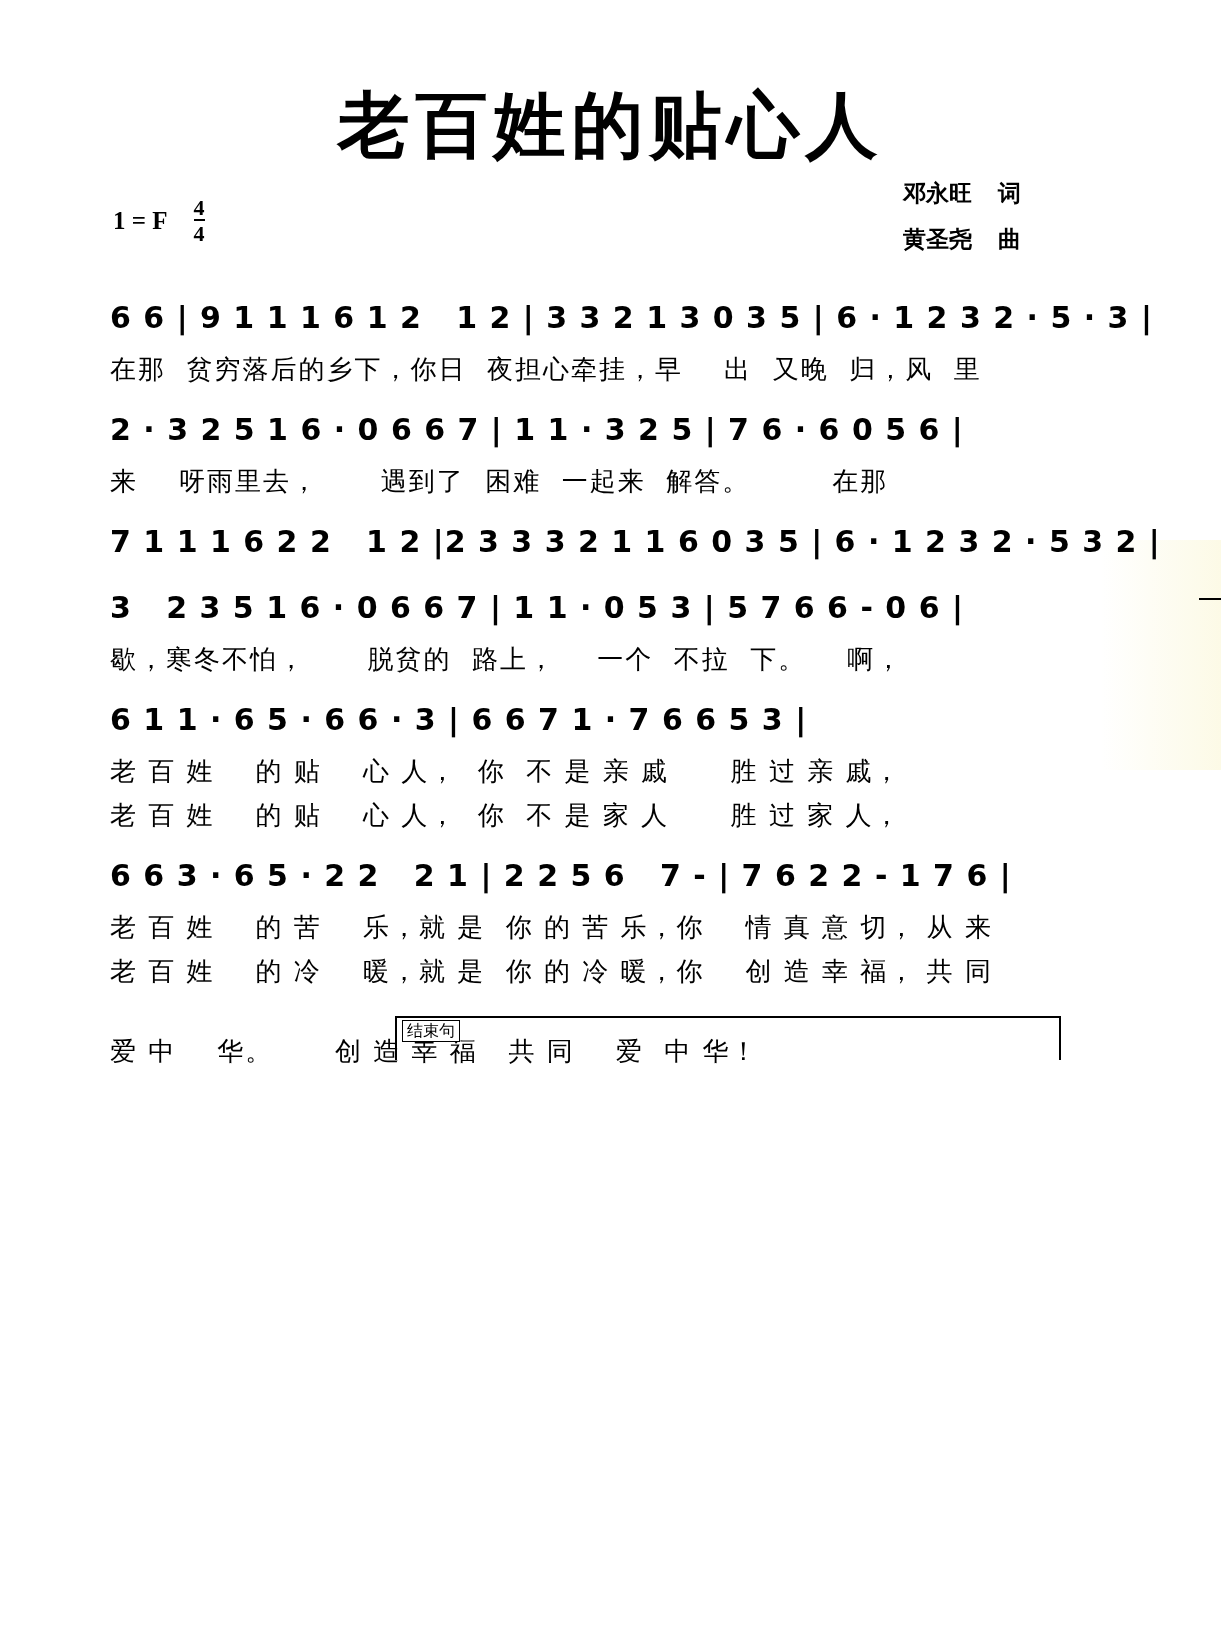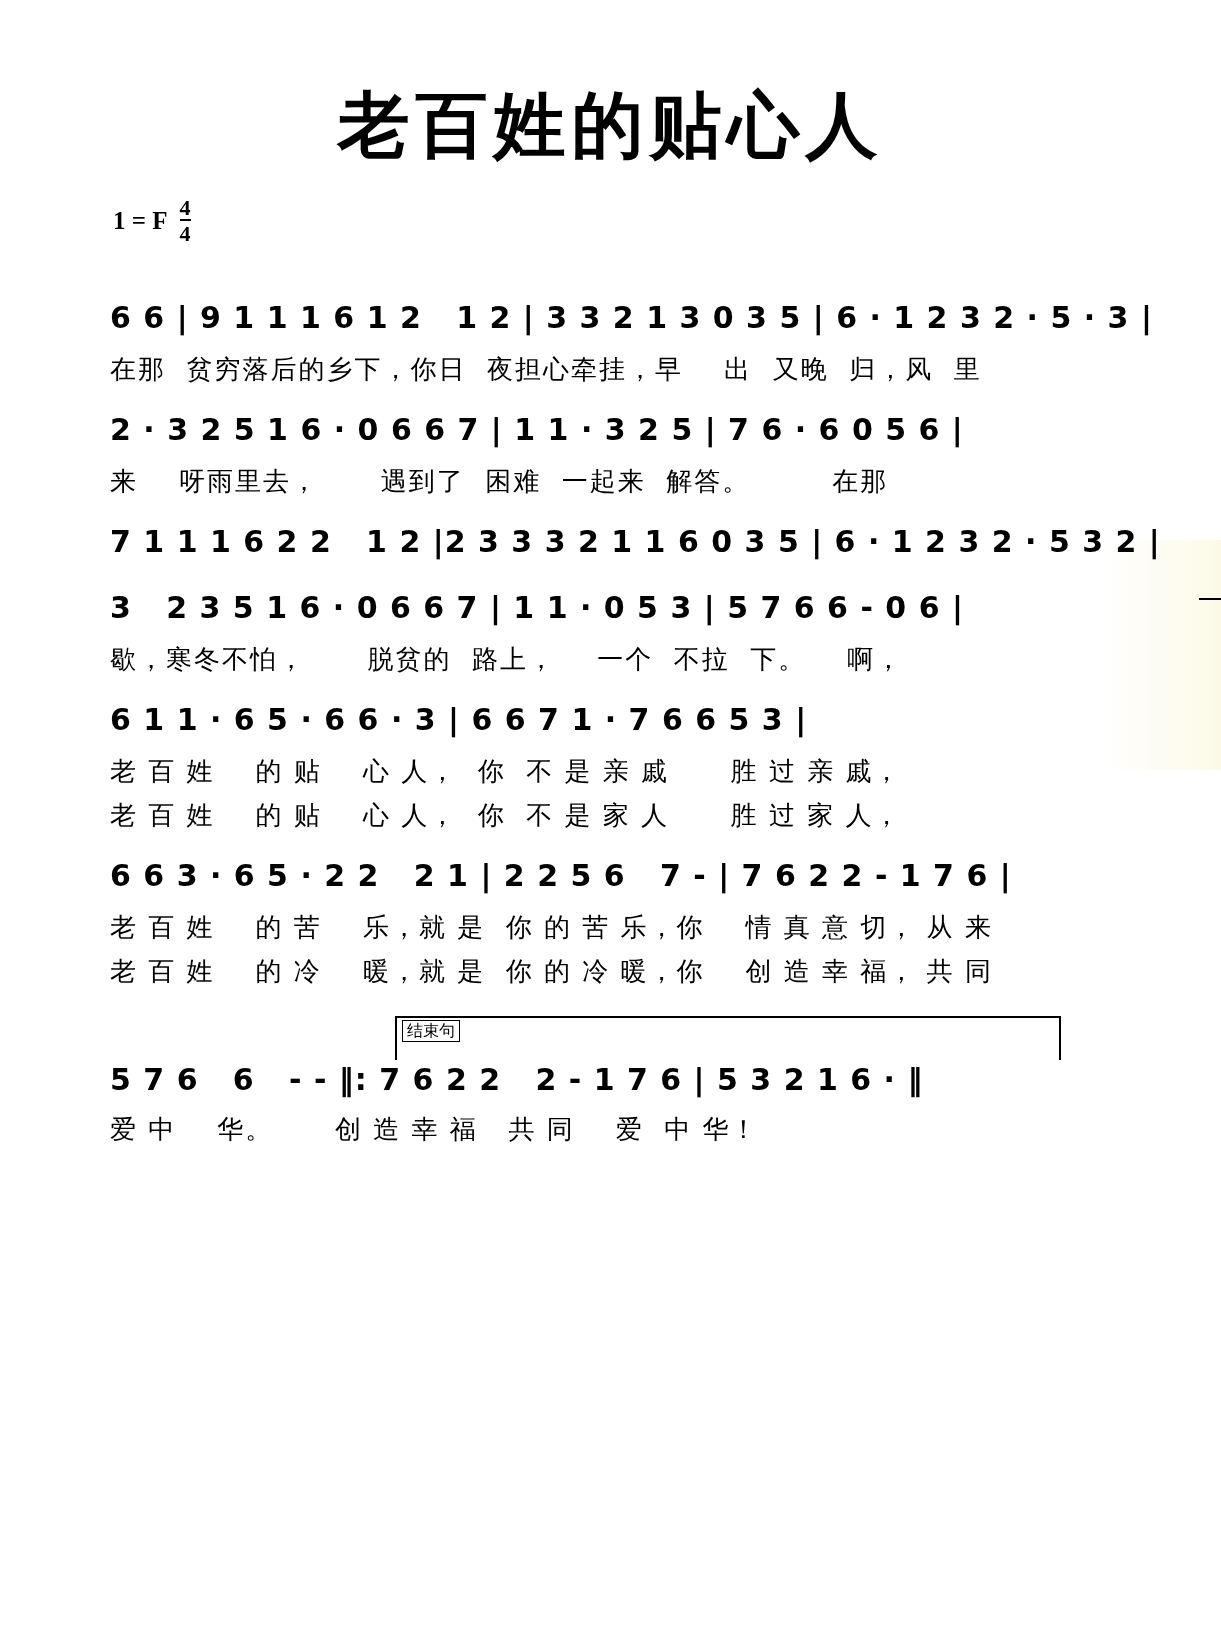--- a/index.html
+++ b/index.html
@@ -48,21 +48,21 @@
   }
   .keysig {
     position: absolute;
     left: 113px;
     top: 196px;
     font-family: "Liberation Serif", serif;
     font-size: 25px;
     font-weight: bold;
     display: flex;
     align-items: center;
-    gap: 12px;
+    gap: 26px;
   }
   .keysig .meter {
     display: inline-block;
     text-align: center;
     line-height: 1.05;
     font-size: 22px;
     font-weight: bold;
   }
   .keysig .meter .num { display:block; }
   .keysig .meter .den {
@@ -139,20 +139,28 @@
     pointer-events: none;
   }
 </style>
 </head>
 <body>
 
 <div class="sheet">
 
   <h1 class="title">老百姓的贴心人</h1>
 
+  <div class="credits">
+    <div>
+      <span>邓永旺</span><span class="gap"></span><span>词</span>
+    </div>
+    <div>
+      <span>黄圣尧</span><span class="gap"></span><span>曲</span>
+    </div>
+  </div>
 
   <div class="keysig">
     <span>1 = F</span>
     <span class="meter">
       <span class="num">4</span>
       <span class="den">4</span>
     </span>
   </div>
 
   <div class="tint"></div>
@@ -187,18 +195,17 @@
 
     <div class="system">
       <div class="notes-row">6 6 3 · 6 5 · 2 2   2 1 | 2 2 5 6   7 - | 7 6 2 2 - 1 7 6 |</div>
       <div class="lyric-row">老 百 姓    的 苦    乐，就 是  你 的 苦 乐，你    情 真 意 切， 从 来</div>
       <div class="lyric-row second">老 百 姓    的 冷    暖，就 是  你 的 冷 暖，你    创 造 幸 福， 共 同</div>
     </div>
 
     <div class="system" style="padding-top:26px;">
       <div class="endbox" style="left:395px; right:160px; top:12px; height:44px;"></div>
       <div class="endlabel" style="left:402px; top:16px;">结束句</div>
-      <div class="notes-row" style="margin-top:22px;">5 7 6   6   - - ‖: 7 6 2 2   2 - 1 7 6 | 5 3 2 1 6 · ‖</div>
       <div class="lyric-row second">爱 中    华。      创 造 幸 福   共 同    爱  中 华！</div>
     </div>
 
   </div>
 </div>
 
 </body></html>

